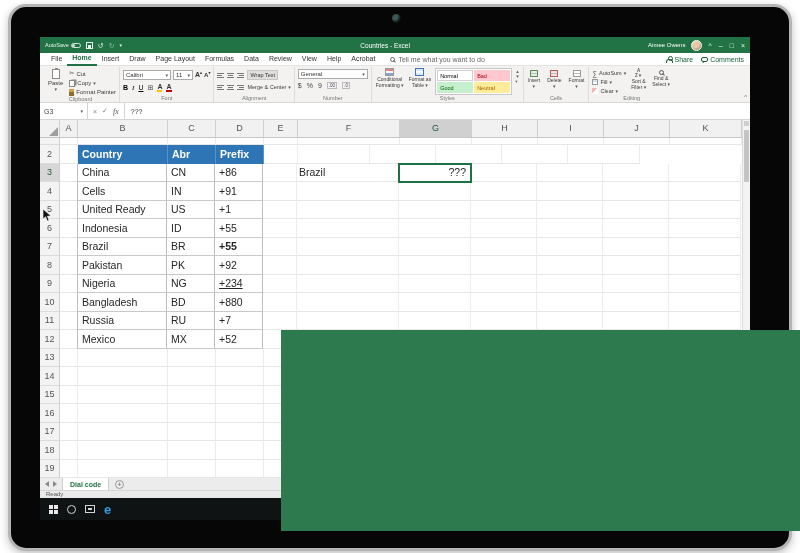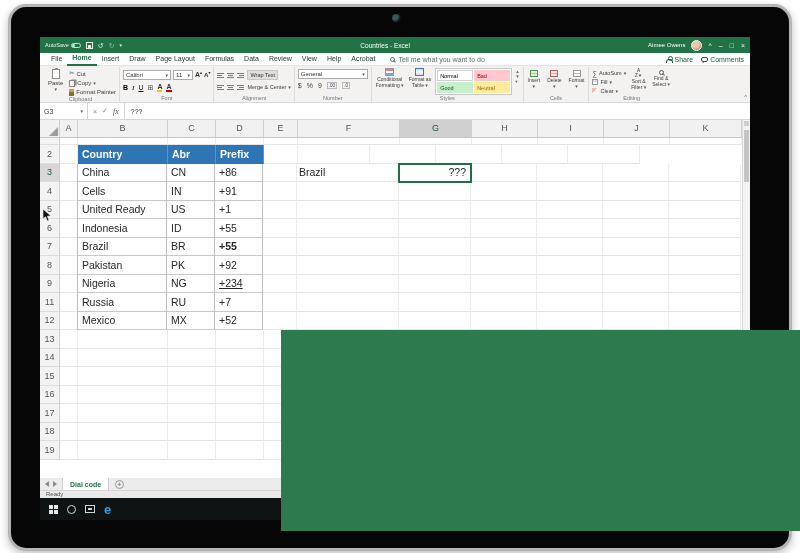--- a/index.html
+++ b/index.html
@@ -561,20 +561,34 @@
           <div class="g-cell tbl-c" style="width: 48px; text-decoration: underline;">+234</div>
           <div class="g-cell" style="width: 34px;"></div>
           <div class="g-cell" style="width: 102px;"></div>
           <div class="g-cell" style="width: 72px;"></div>
           <div class="g-cell" style="width: 66px;"></div>
           <div class="g-cell" style="width: 66px;"></div>
           <div class="g-cell" style="width: 66px;"></div>
           <div class="g-cell" style="width: 72px;"></div>
         </div>
         <div class="g-row" style="height: 18.5px;">
+          <div class="g-rh">10</div>
+          <div class="g-cell" style="width: 18px;"></div>
+          <div class="g-cell tbl-c first" style="width: 90px;">Bangladesh</div>
+          <div class="g-cell tbl-c" style="width: 48px;">BD</div>
+          <div class="g-cell tbl-c" style="width: 48px;">+880</div>
+          <div class="g-cell" style="width: 34px;"></div>
+          <div class="g-cell" style="width: 102px;"></div>
+          <div class="g-cell" style="width: 72px;"></div>
+          <div class="g-cell" style="width: 66px;"></div>
+          <div class="g-cell" style="width: 66px;"></div>
+          <div class="g-cell" style="width: 66px;"></div>
+          <div class="g-cell" style="width: 72px;"></div>
+        </div>
+        <div class="g-row" style="height: 18.5px;">
           <div class="g-rh">11</div>
           <div class="g-cell" style="width: 18px;"></div>
           <div class="g-cell tbl-c first" style="width: 90px;">Russia</div>
           <div class="g-cell tbl-c" style="width: 48px;">RU</div>
           <div class="g-cell tbl-c" style="width: 48px;">+7</div>
           <div class="g-cell" style="width: 34px;"></div>
           <div class="g-cell" style="width: 102px;"></div>
           <div class="g-cell" style="width: 72px;"></div>
           <div class="g-cell" style="width: 66px;"></div>
           <div class="g-cell" style="width: 66px;"></div>

